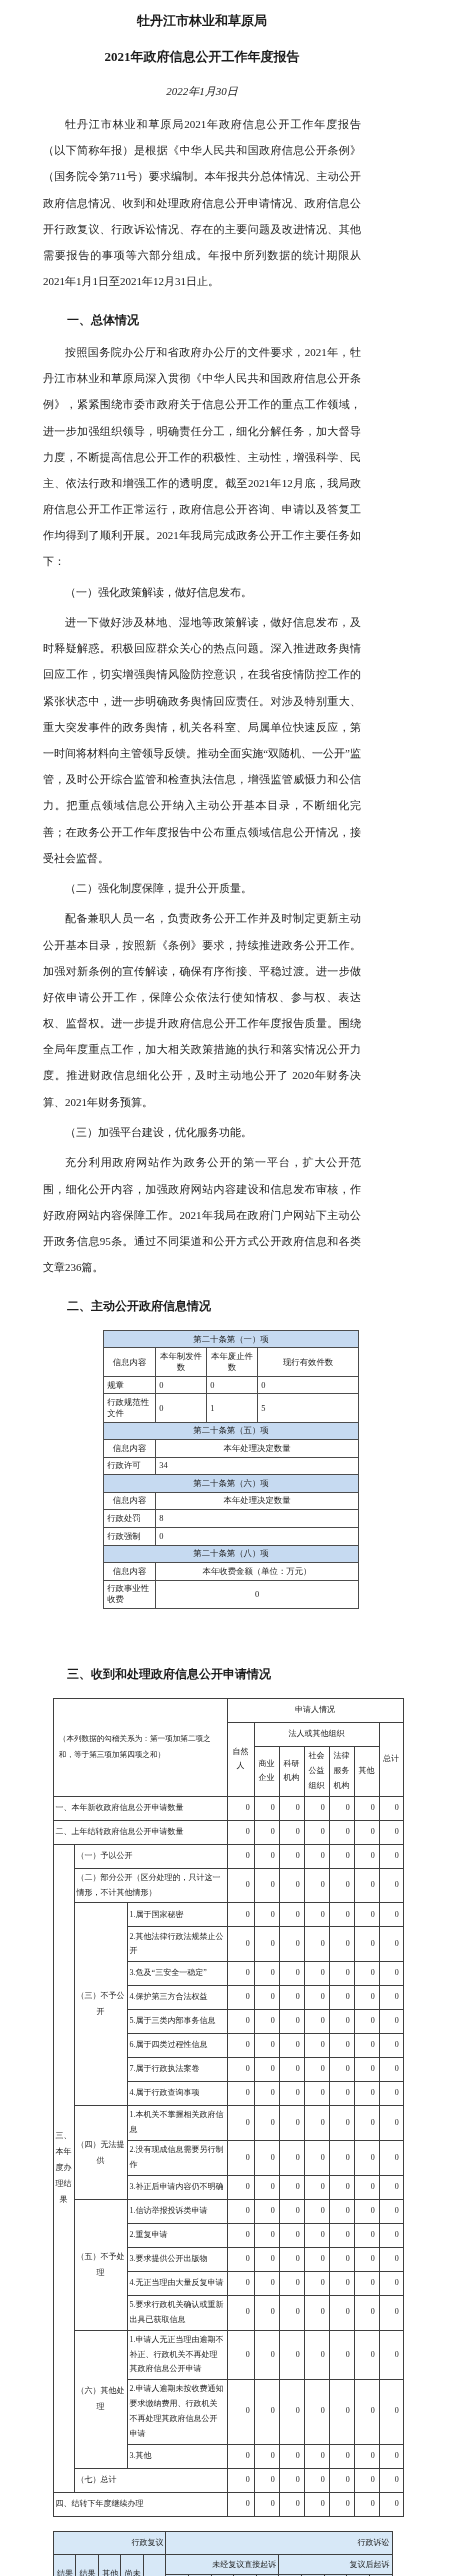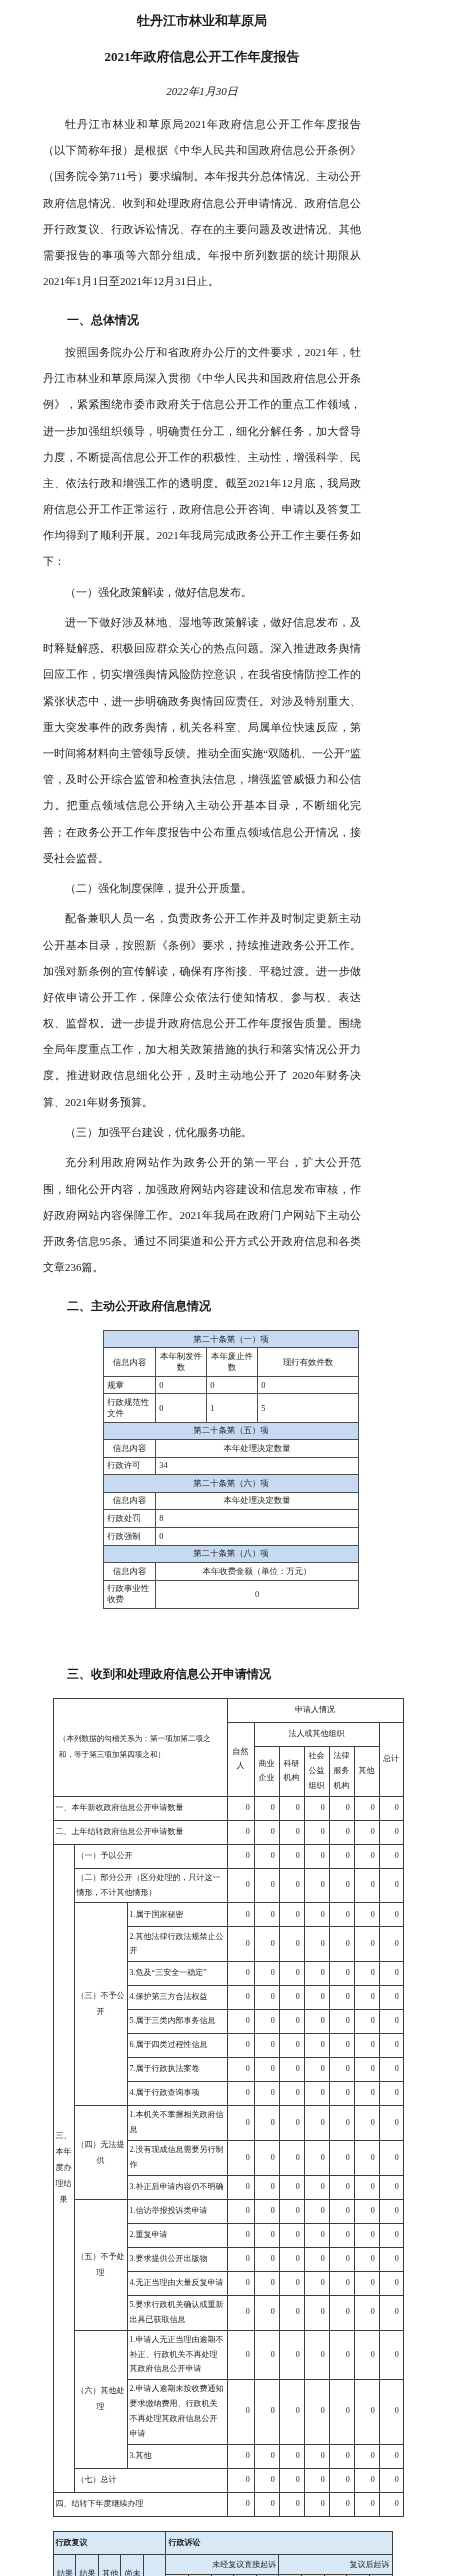--- a/index.html
+++ b/index.html
@@ -125,21 +125,21 @@
   }
   table.t3 td,table.t3 th{
     border:0.5px solid #3f3f3f;
     padding:2.1px 2.1px;
     font-weight:400;
     vertical-align:middle;
     line-height:1.8;
     word-break:break-all;
     text-align:left;
   }
-  table.t3 tr.toprow th{text-align:left;height:18px;font-weight:bold;}
+  table.t3 tr.toprow th{text-align:right;height:18px;}
   table.t3 tr.midrow th{text-align:right;}
   table.t3 tr.datarow td{
     text-align:right;
     padding-right:4.2px;
     height:25px;
     border-top:1.1px solid #333;
   }
 </style>
 </head>
 <body>

